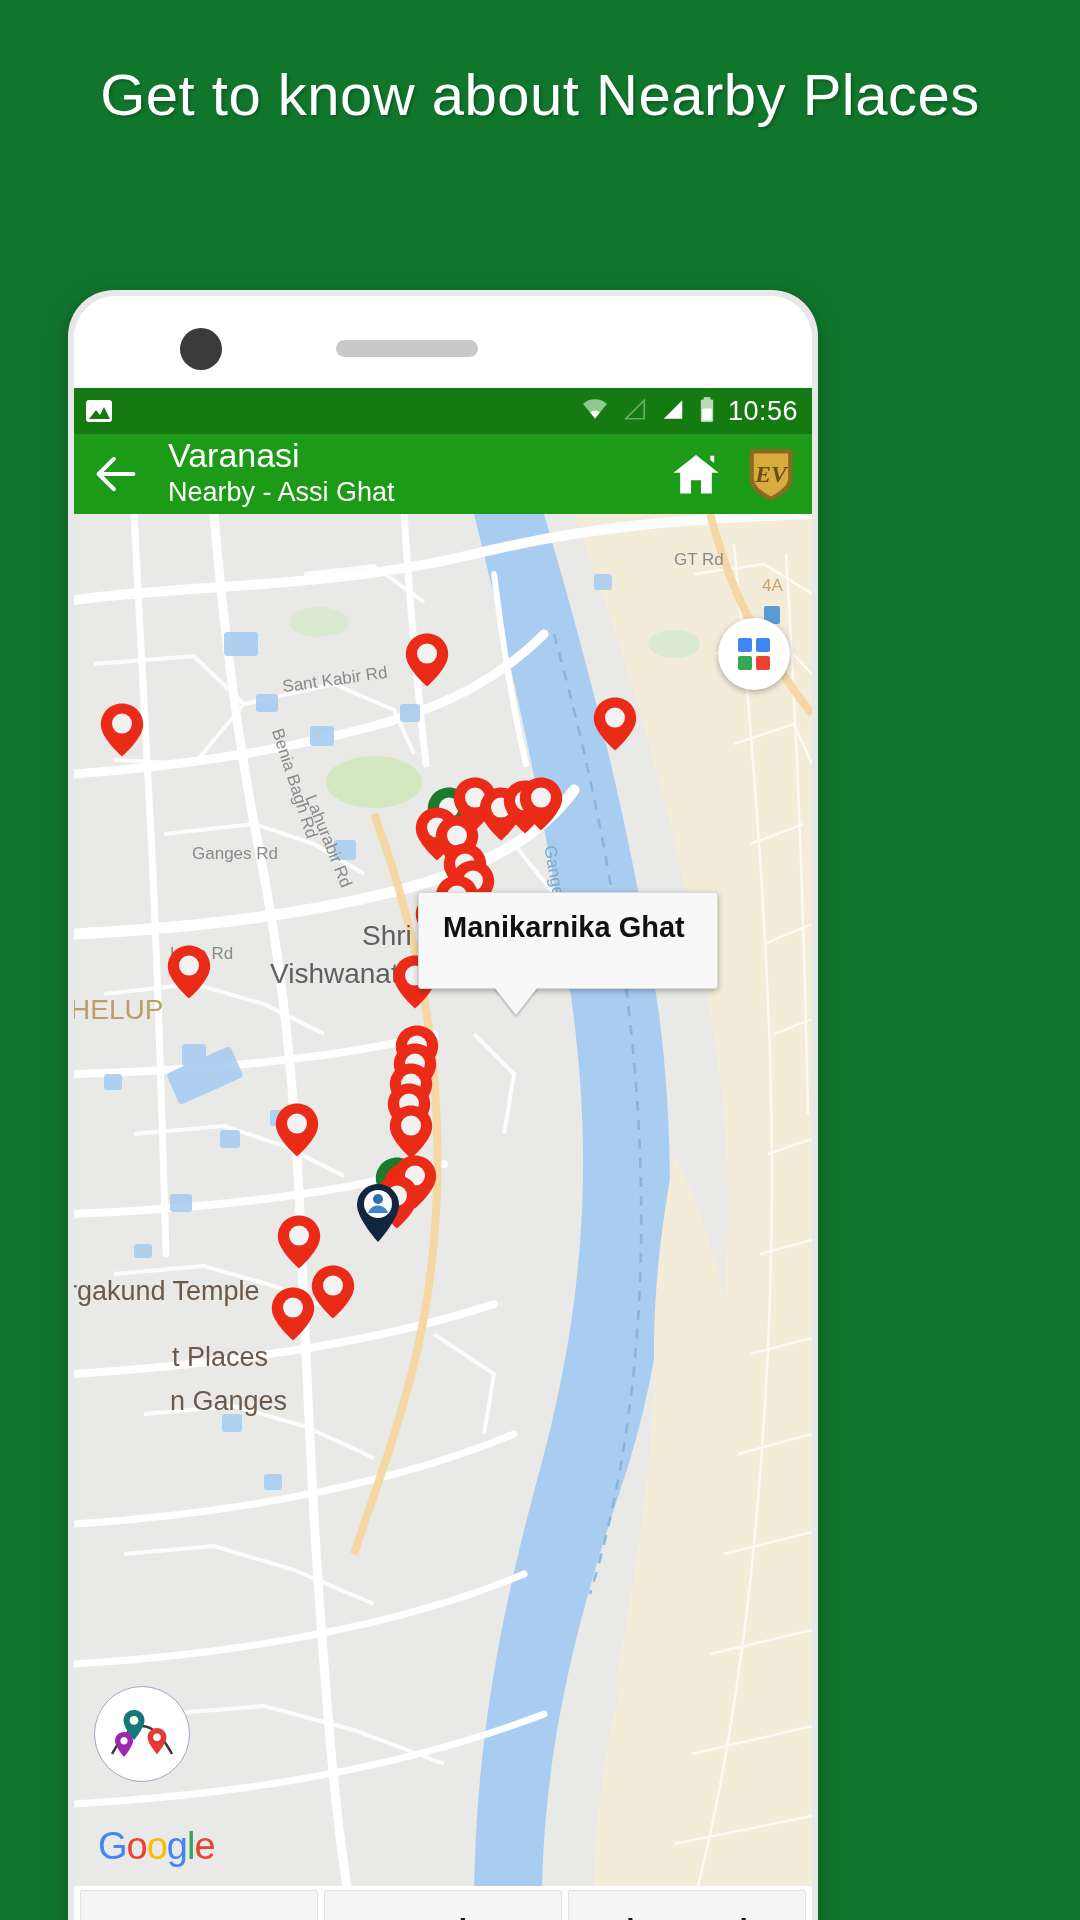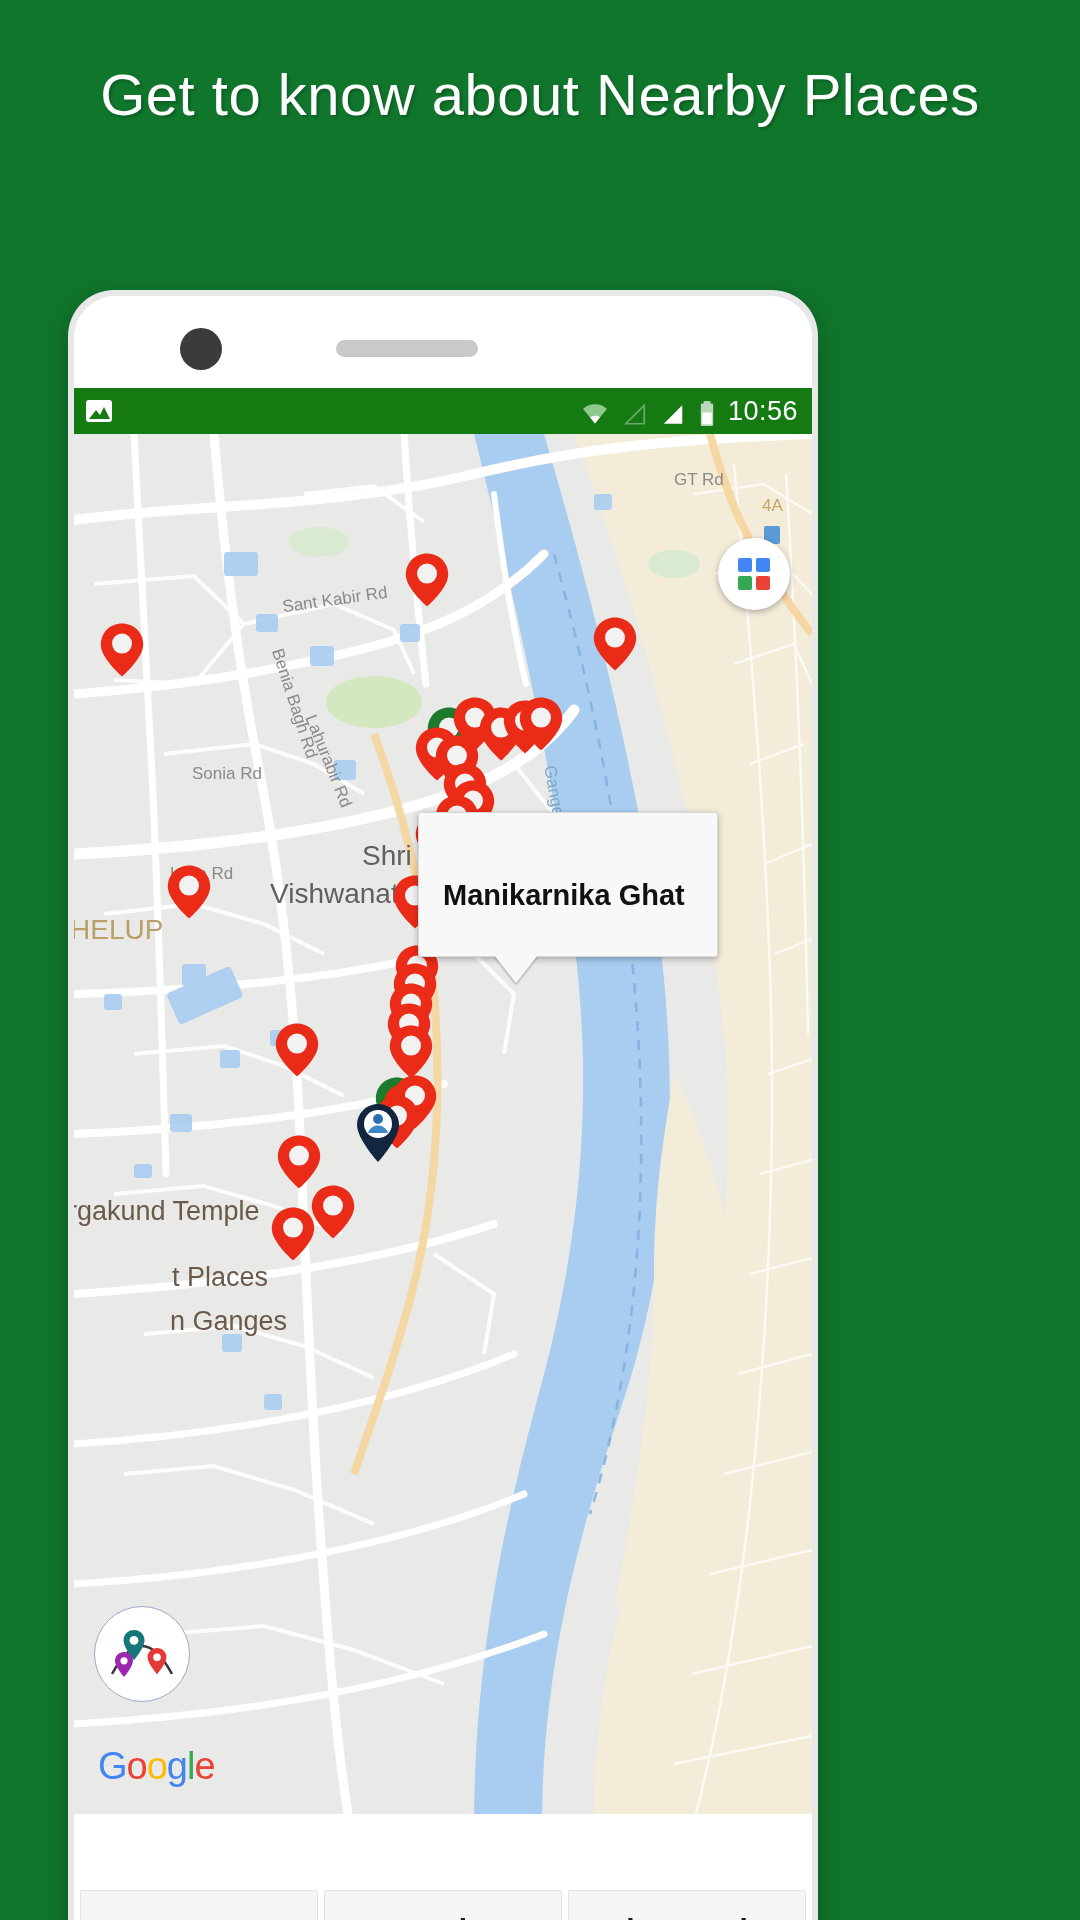--- a/index.html
+++ b/index.html
@@ -70,21 +70,21 @@
 
   
   .statusbar {
     height:46px; width:100%;
     background:#157a12;
     display:flex; align-items:center;
     padding:0 14px 0 12px;
     color:#ffffff;
   }
   .sb-left { display:flex; align-items:center; gap:8px; }
-  .sb-right { margin-left:auto; display:flex; align-items:flex-end; gap:11px; }
+  .sb-right { margin-left:auto; display:flex; align-items:flex-start; gap:11px; }
   .photo-icon {
     width:26px; height:22px; background:#fff; border-radius:3px;
     position:relative; overflow:hidden;
   }
   .photo-icon::after{
     content:""; position:absolute; left:3px; bottom:3px;
     width:0;height:0;
     border-left:7px solid transparent;border-right:7px solid transparent;
     border-bottom:9px solid #157a12;
   }
@@ -158,21 +158,21 @@
     z-index:40;
   }
   .iw-body {
     background:#f8f8f8;
     border:1px solid #d8d8d8;
     border-radius:3px;
     box-shadow:0 2px 6px rgba(0,0,0,.3);
     padding:18px 24px 44px 24px;
     min-width:300px;
   }
-  .iw-title { font-size:29px; font-weight:bold; color:#111; white-space:nowrap;margin-top:48px; }
+  .iw-title { font-size:29px; font-weight:bold; color:#111; white-space:nowrap; }
   .iw-tail {
     position:absolute; left:76px; bottom:-26px;
     width:0;height:0;
     border-left:22px solid transparent;
     border-right:22px solid transparent;
     border-top:28px solid #f8f8f8;
     filter:drop-shadow(0 2px 1px rgba(0,0,0,.25));
   }
 
   
@@ -257,20 +257,40 @@
           </svg>
           <svg width="20" height="27" viewBox="0 0 14 24">
             <rect x="4" y="1" width="6" height="2.5" fill="#bcd8ba"></rect>
             <rect x="1.5" y="3" width="11" height="20" rx="1.2" fill="#bcd8ba"></rect>
             <rect x="2.8" y="11" width="8.4" height="10.6" rx="0.8" fill="#ffffff"></rect>
           </svg>
           <div class="clock">10:56</div>
         </div>
       </div>
 
+      <div class="appbar">
+        <svg class="back-arrow" viewBox="0 0 24 24">
+          <path d="M20 12H5M11 5l-7 7 7 7" fill="none" stroke="#ffffff" stroke-width="1.9" stroke-linecap="round" stroke-linejoin="round"></path>
+        </svg>
+        <div class="titles">
+          <div class="title-main">Varanasi</div>
+          <div class="title-sub">Nearby - Assi Ghat</div>
+        </div>
+        <div class="appbar-actions">
+          <svg class="home-icon" viewBox="0 0 24 24">
+            <path d="M12 3.2 1.6 11.4h3.1V21h5.0v-6.1h4.6V21h5.0v-9.6h3.1z" fill="#ffffff"></path>
+            <path d="M18.6 3.6h1.8v3.3l-1.8-1.4z" fill="#ffffff"></path>
+          </svg>
+          <svg class="ev-logo" viewBox="0 0 48 54">
+            <path d="M4 4h40v28c0 10-12 16-20 20C16 48 4 42 4 32z" fill="#8a6a22"></path>
+            <path d="M8 8h32v23c0 8-10 13.5-16 17C18 44.5 8 39 8 31z" fill="#d9ab3c"></path>
+            <text x="24" y="34" font-family="Liberation Serif, serif" font-size="22" font-weight="bold" font-style="italic" fill="#6b4f12" text-anchor="middle">EV</text>
+          </svg>
+        </div>
+      </div>
 
       <div class="map">
 
         <svg class="map-svg" viewBox="0 0 738 1380" preserveAspectRatio="none">
           <rect width="738" height="1380" fill="#e9e9e7"></rect>
 
           <path d="M520 0 L600 120 L660 300 L700 520 L738 660 L738 0 Z" fill="#ecebe7"></path>
           <path d="M500 0 C560 160 610 340 640 520 C665 680 660 840 600 1000
                    C560 1110 520 1240 520 1380 L738 1380 L738 0 Z" fill="#f3ecd9"></path>
           <path d="M470 0 C520 170 560 330 585 500 C605 660 600 820 545 980
@@ -364,21 +384,21 @@
 
           <rect x="690" y="92" width="16" height="18" rx="2" fill="#5b9bd5"></rect>
         </svg>
 
         <div>
           <div class="mlabel" style="left:600px;top:36px;">GT Rd</div>
           <div class="mlabel" style="left:688px;top:62px;color:#c8a46a;">4A</div>
           <div class="mlabel" style="left:208px;top:156px;transform:rotate(-8deg);">Sant Kabir Rd</div>
           <div class="mlabel" style="left:212px;top:212px;transform:rotate(72deg);transform-origin:left top;">Benia Bagh Rd</div>
           <div class="mlabel" style="left:245px;top:278px;transform:rotate(68deg);transform-origin:left top;">Lahurabir Rd</div>
-          <div class="mlabel" style="left:118px;top:330px;">Sonia Rd</div>
+          <div class="mlabel" style="left:118px;top:330px;">Ganges Rd</div>
           <div class="mlabel" style="left:96px;top:430px;">Luxa Rd</div>
           <div class="mlabel" style="left:485px;top:330px;transform:rotate(80deg);transform-origin:left top;color:#7fa8c9;">Ganges</div>
           <div class="mlabel big" style="left:288px;top:406px;">Shri Ka</div>
           <div class="mlabel big" style="left:196px;top:444px;">Vishwanath Te</div>
           <div class="mlabel big" style="left:-4px;top:480px;color:#b9a06a;">HELUP</div>
           <div class="mlabel poi" style="left:-6px;top:762px;">rgakund Temple</div>
           <div class="mlabel poi" style="left:98px;top:828px;">t Places</div>
           <div class="mlabel poi" style="left:96px;top:872px;">n Ganges</div>
         </div>
 

